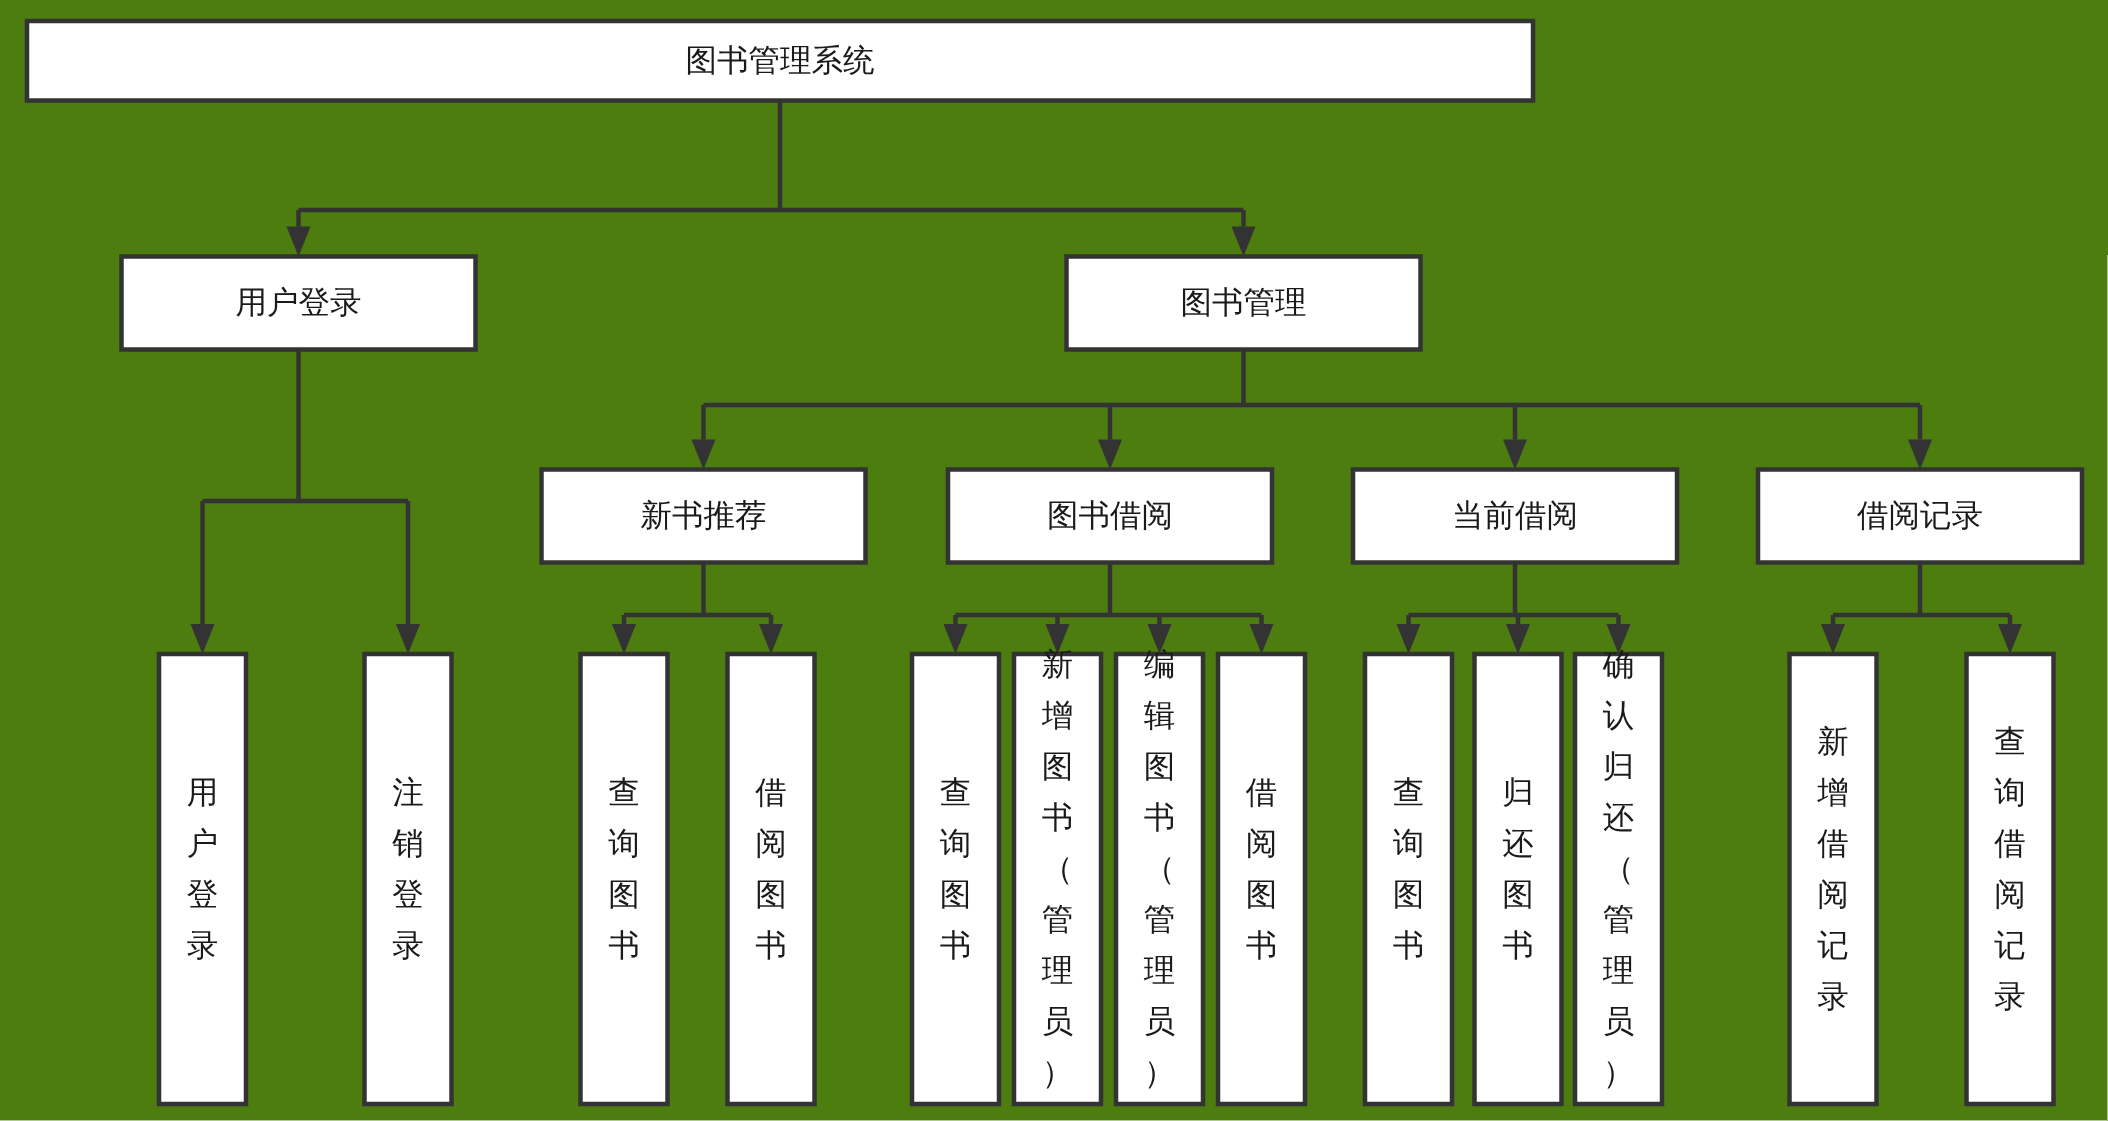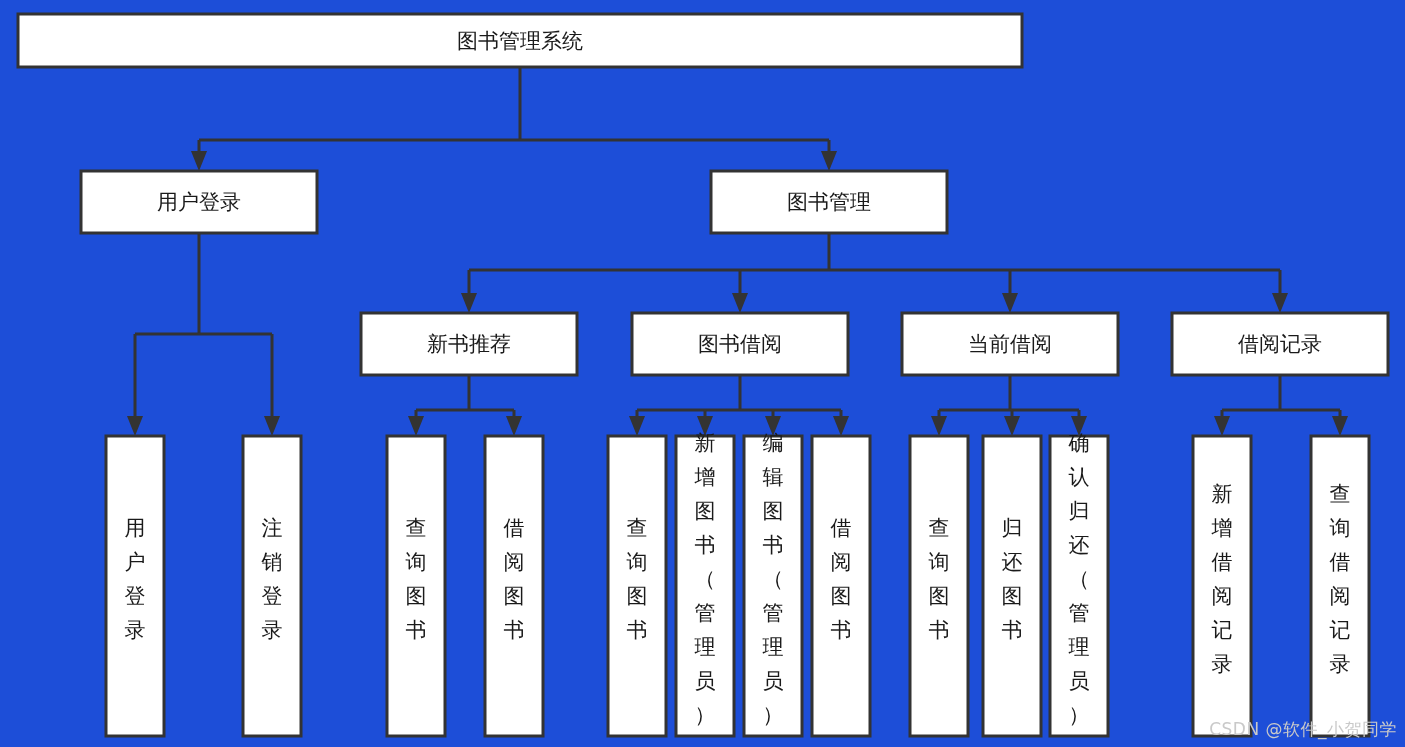--- a/index.html
+++ b/index.html
@@ -1,20 +1,20 @@
 <!DOCTYPE html>
 <html><head>
 <meta charset="utf-8">
 <style>
   html,body{margin:0;padding:0;background:#ffffff;}
   body{
     font-family:"DejaVu Sans","Liberation Sans",sans-serif;
     width:1405px;height:747px;overflow:hidden;
   }
-  #stage{position:relative;width:1405px;height:747px;background:#1d4ed8;}
+  #stage{position:relative;width:1405px;height:747px;background:#4d7c0f;}
   svg#diagram{position:absolute;left:0;top:0;width:1405px;height:747px;display:block;}
   .nodeBox{fill:#ffffff;stroke:#333333;stroke-width:3;}
   .connector{stroke:#333333;stroke-width:3;fill:none;}
   .arrowHead{fill:#333333;stroke:none;}
   .hlabel{
     font-family:"DejaVu Sans","Liberation Sans",sans-serif;
     font-size:21px;fill:#1a1a1a;text-anchor:middle;dominant-baseline:middle;
   }
   .vlabel{
     font-family:"DejaVu Sans","Liberation Sans",sans-serif;
@@ -165,14 +165,13 @@
           <rect x="1193" y="436" width="58" height="300" class="nodeBox"></rect>
           <text x="1222" y="501" class="vlabel"><tspan x="1222" dy="0" text-anchor="middle">新</tspan><tspan x="1222" dy="34" text-anchor="middle">增</tspan><tspan x="1222" dy="34" text-anchor="middle">借</tspan><tspan x="1222" dy="34" text-anchor="middle">阅</tspan><tspan x="1222" dy="34" text-anchor="middle">记</tspan><tspan x="1222" dy="34" text-anchor="middle">录</tspan></text>
         </g>
         <g>
           <rect x="1311" y="436" width="58" height="300" class="nodeBox"></rect>
           <text x="1340" y="501" class="vlabel"><tspan x="1340" dy="0" text-anchor="middle">查</tspan><tspan x="1340" dy="34" text-anchor="middle">询</tspan><tspan x="1340" dy="34" text-anchor="middle">借</tspan><tspan x="1340" dy="34" text-anchor="middle">阅</tspan><tspan x="1340" dy="34" text-anchor="middle">记</tspan><tspan x="1340" dy="34" text-anchor="middle">录</tspan></text>
         </g>
       </g>
   </svg>
 
-  <div class="watermark">CSDN @软件_小贺同学</div>
 </div>
 
 </body></html>

